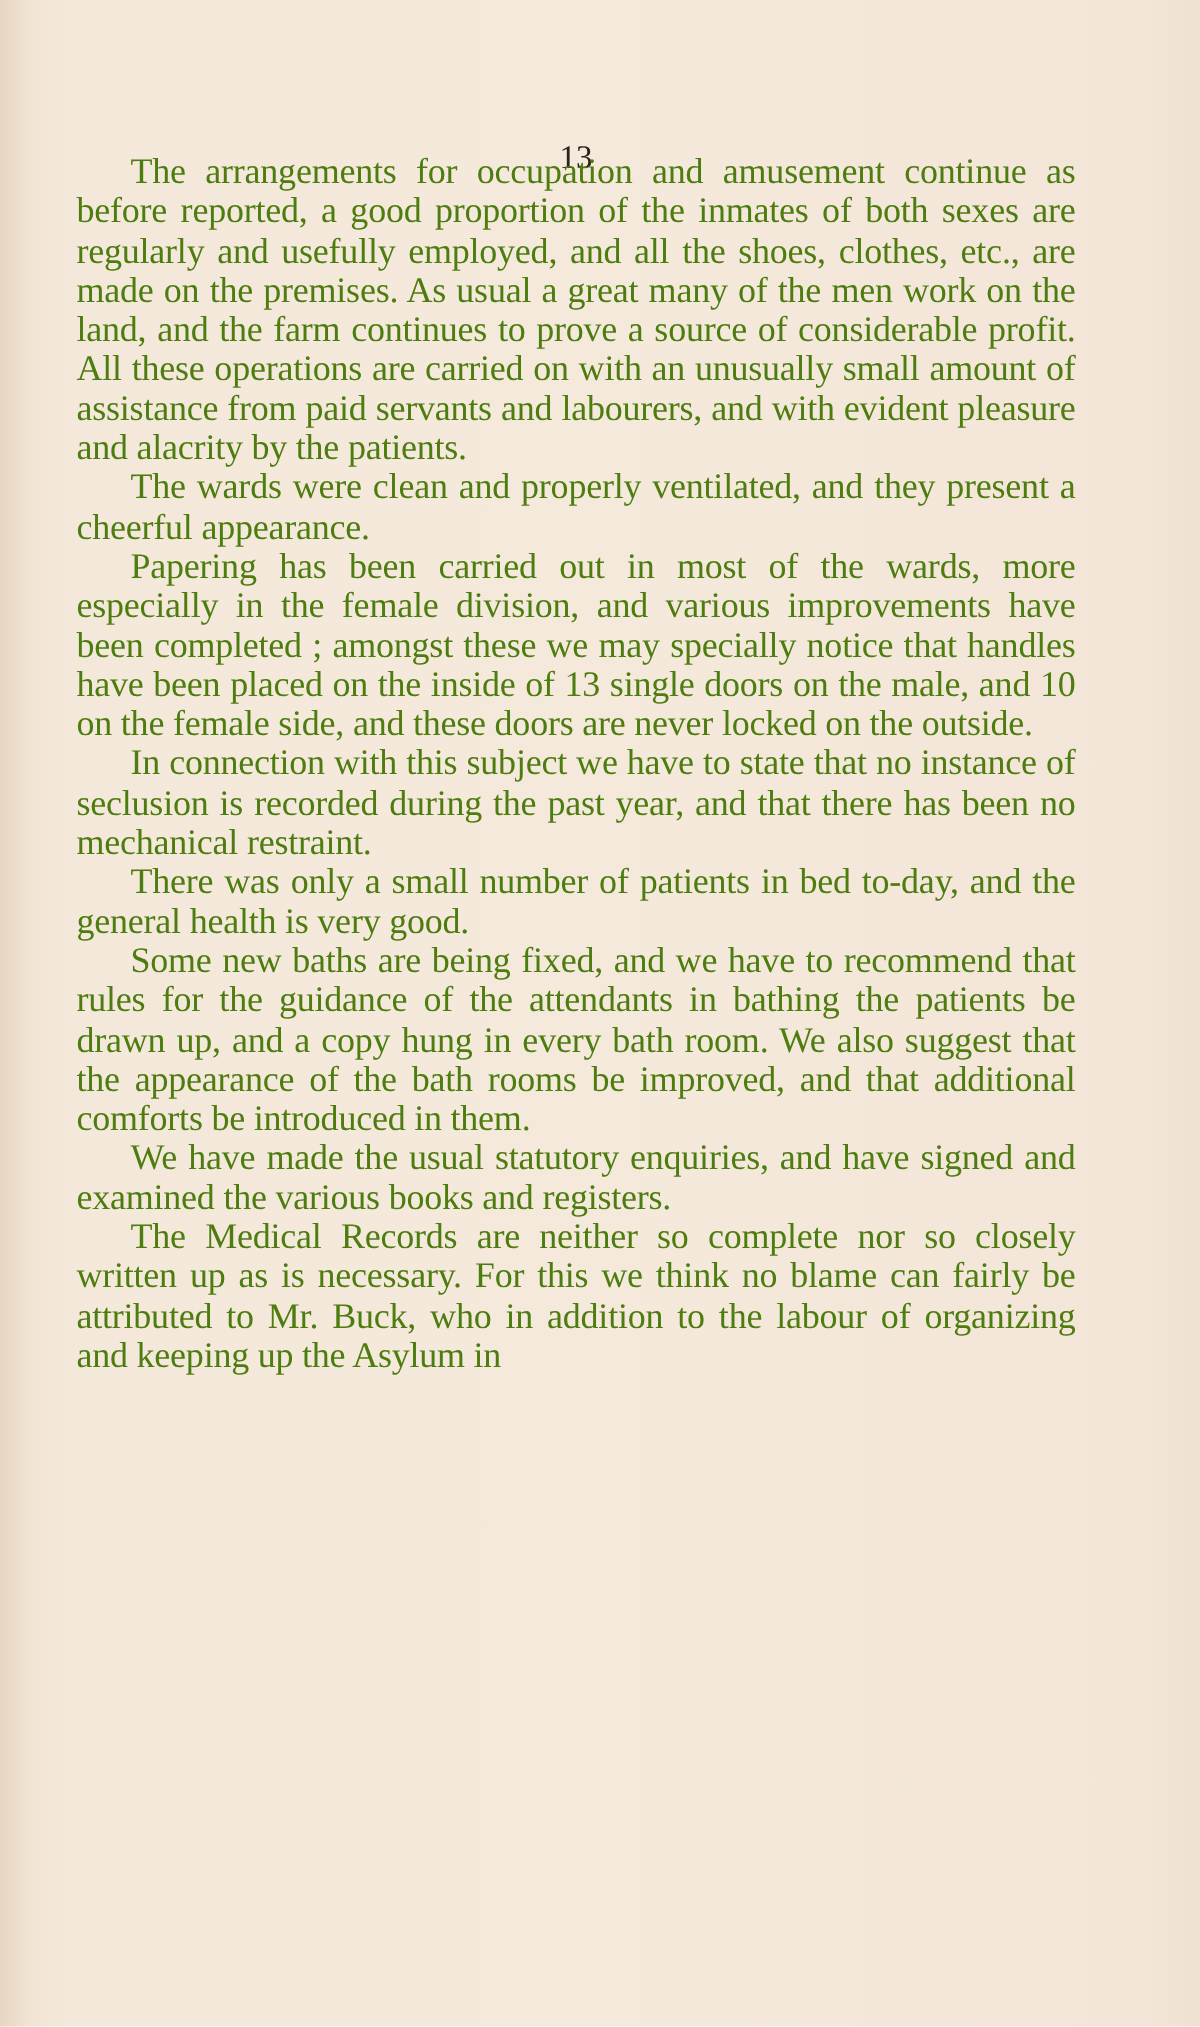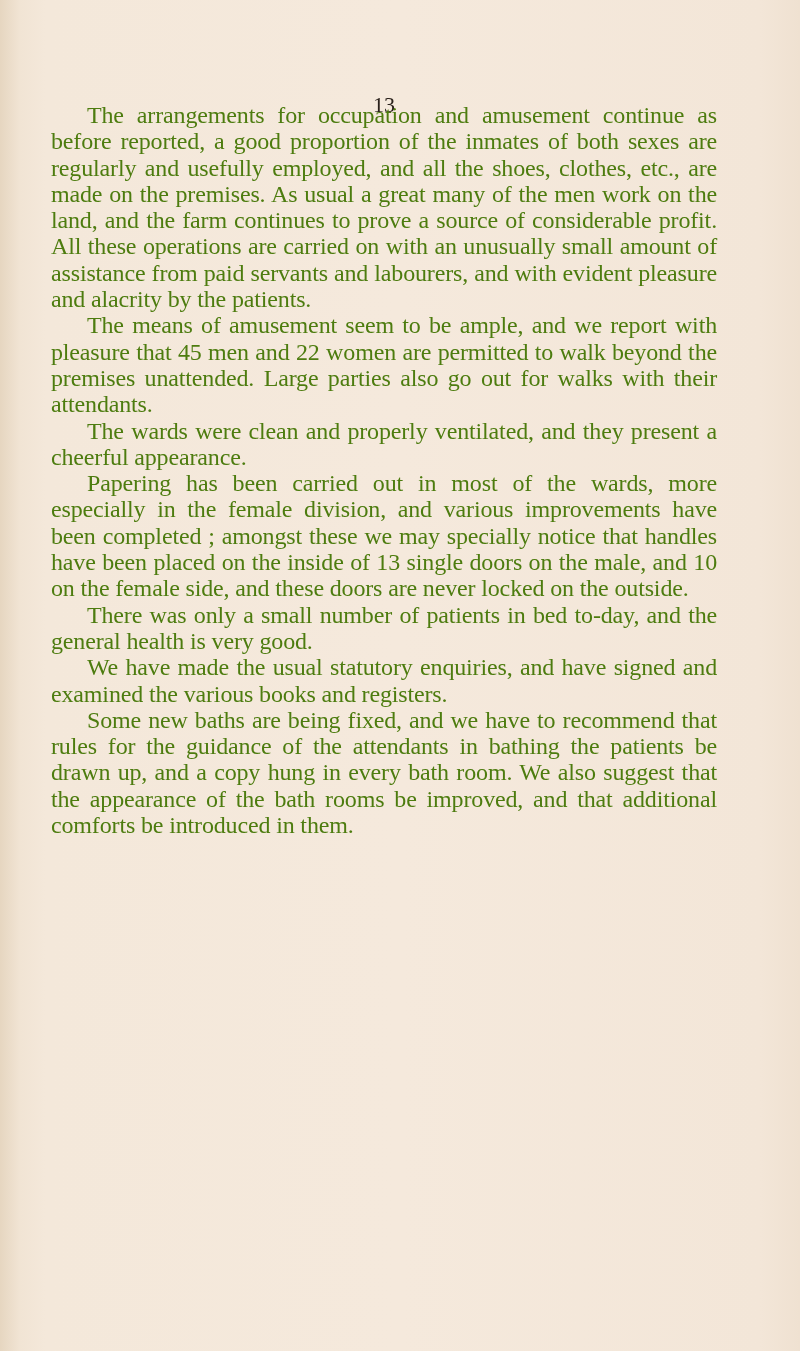--- a/index.html
+++ b/index.html
@@ -50,20 +50,21 @@
       text-align-last: left;
     }
   </style>
 </head>
 <body>
 
 <div class="page">
   <div class="page-number">13</div>
   <div class="body-text">
     <p class="para">The arrangements for occupation and amusement continue as before reported, a good proportion of the inmates of both sexes are regularly and usefully employed, and all the shoes, clothes, etc., are made on the premises. As usual a great many of the men work on the land, and the farm continues to prove a source of considerable profit. All these operations are carried on with an unusually small amount of assistance from paid servants and labourers, and with evident pleasure and alacrity by the patients.</p>
-    <p class="para">The means of amusement seem to be ample, and we report with pleasure that 45 men and 22 women are permitted to walk beyond the premises unattended. Large parties also go out for walks with their attendants.</p>
     <p class="para">The wards were clean and properly ventilated, and they present a cheerful appearance.</p>
     <p class="para">Papering has been carried out in most of the wards, more especially in the female division, and various improvements have been completed ; amongst these we may specially notice that handles have been placed on the inside of 13 single doors on the male, and 10 on the female side, and these doors are never locked on the outside.</p>
+    <p class="para">In connection with this subject we have to state that no instance of seclusion is recorded during the past year, and that there has been no mechanical restraint.</p>
     <p class="para">There was only a small number of patients in bed to-day, and the general health is very good.</p>
+    <p class="para">Some new baths are being fixed, and we have to recommend that rules for the guidance of the attendants in bathing the patients be drawn up, and a copy hung in every bath room. We also suggest that the appearance of the bath rooms be improved, and that additional comforts be introduced in them.</p>
     <p class="para">We have made the usual statutory enquiries, and have signed and examined the various books and registers.</p>
-    <p class="para">Some new baths are being fixed, and we have to recommend that rules for the guidance of the attendants in bathing the patients be drawn up, and a copy hung in every bath room. We also suggest that the appearance of the bath rooms be improved, and that additional comforts be introduced in them.</p>
+    <p class="para">The Medical Records are neither so complete nor so closely written up as is necessary. For this we think no blame can fairly be attributed to Mr. Buck, who in addition to the labour of organizing and keeping up the Asylum in</p>
   </div>
 </div>
 
 </body></html>

